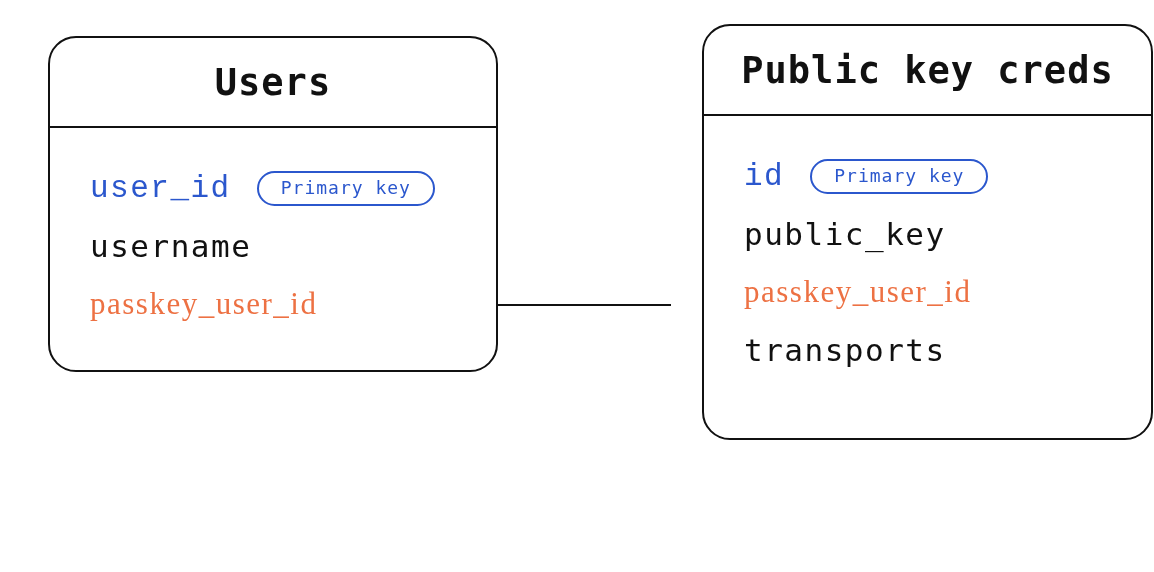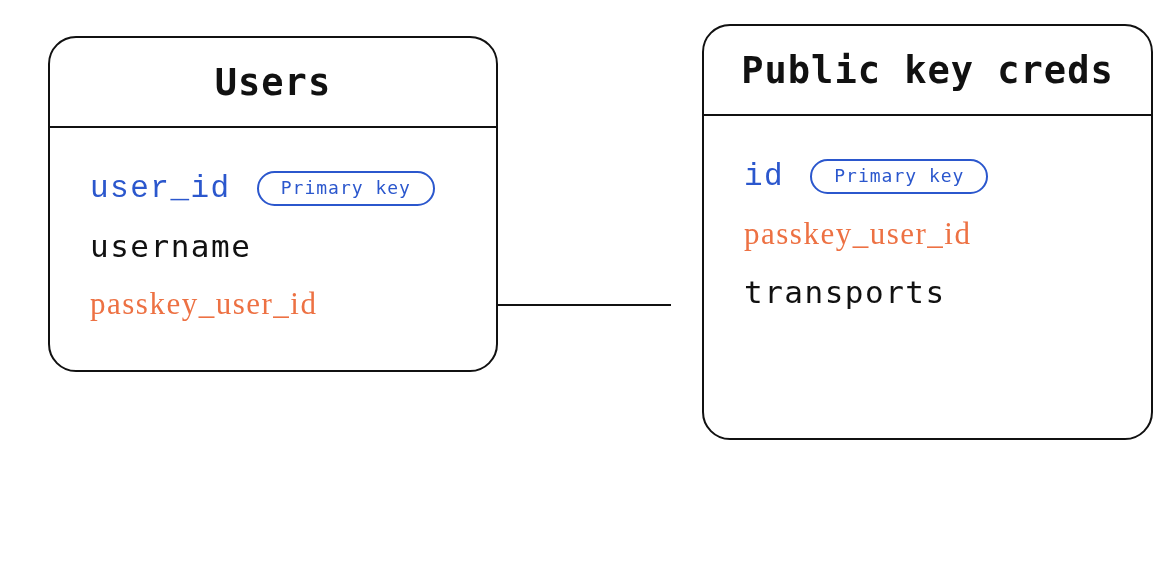--- a/index.html
+++ b/index.html
@@ -102,20 +102,23 @@
   </section>
 
   <section class="er-table creds-table">
     <header class="table-header">Public key creds</header>
     <div class="table-rows">
       <div class="row">
         <span class="field pk">id</span>
         <span class="badge">Primary key</span>
       </div>
       <div class="row">
+        <span class="field">public_key</span>
+      </div>
+      <div class="row">
         <span class="field fk">passkey_user_id</span>
       </div>
       <div class="row">
         <span class="field">transports</span>
       </div>
     </div>
   </section>
 
 </div>
 

